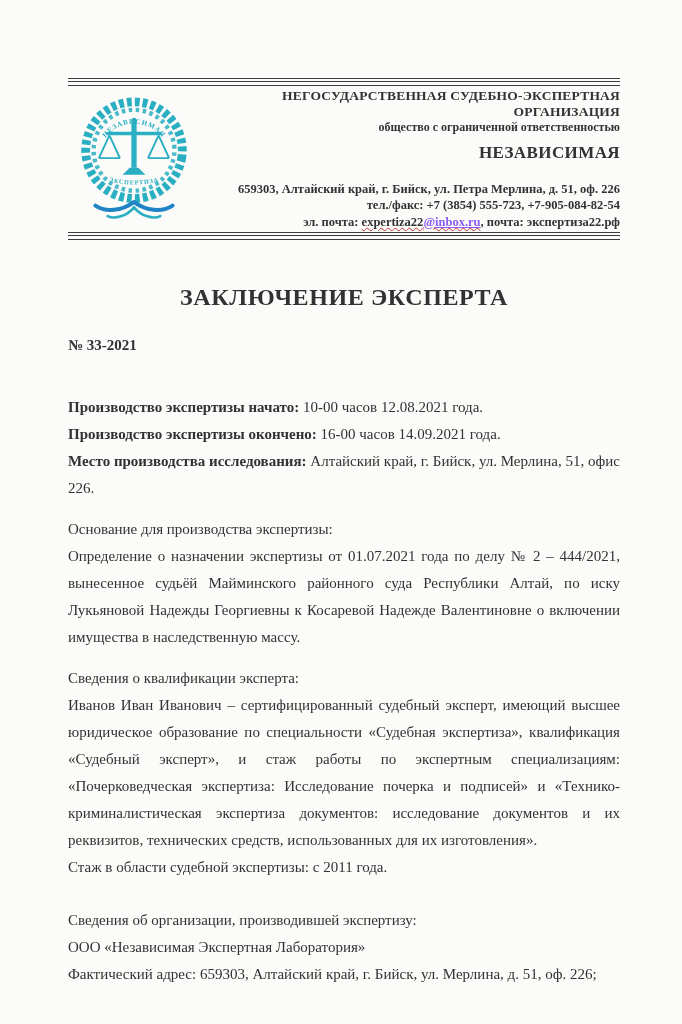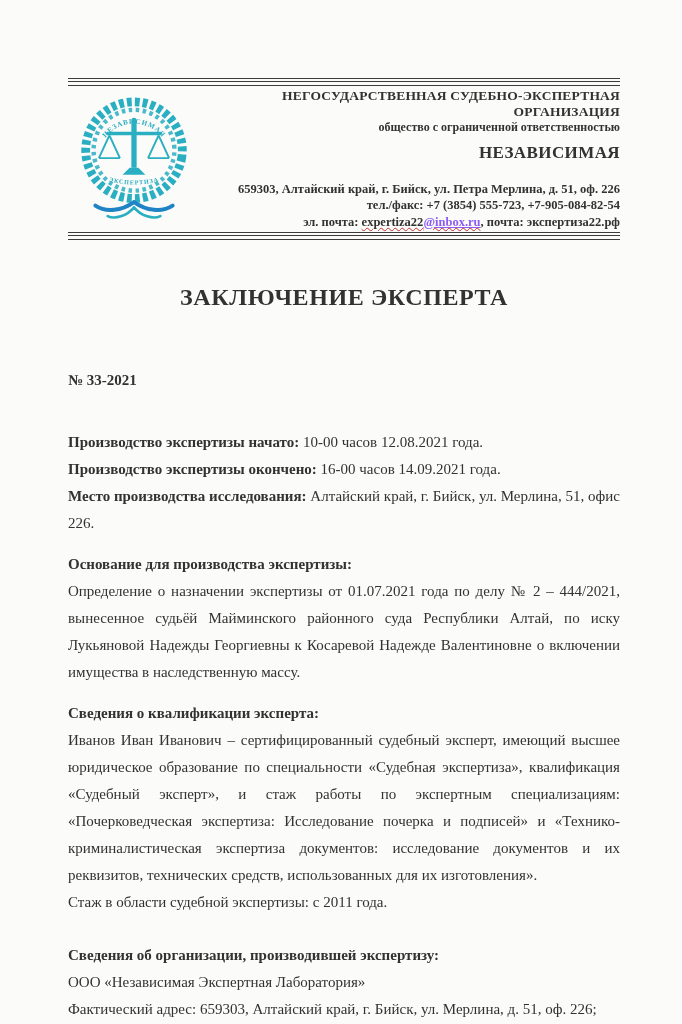--- a/index.html
+++ b/index.html
@@ -53,30 +53,30 @@
   }
   
   .doc-title {
     margin-top: 44px;
     text-align: center;
     font-size: 24px;
     font-weight: bold;
     letter-spacing: 0.6px;
   }
   .meta-row {
-    margin-top: 61px;
+    margin-top: 26px;
     display: flex;
     justify-content: space-between;
     font-size: 15px;
     font-weight: bold;
     align-items: center;
   }
   .block { font-size: 15px; line-height: 27px; }
   .details { margin-top: 40px; }
-  .heading { font-weight: bold; }
+  .heading { font-weight: normal; }
   .label { font-weight: bold; }
   .section { margin-top: 14px; }
   .section-org { margin-top: 26px; }
   .para { text-align: justify; }
 </style>
 </head>
 <body>
 
 <div class="page">
 

